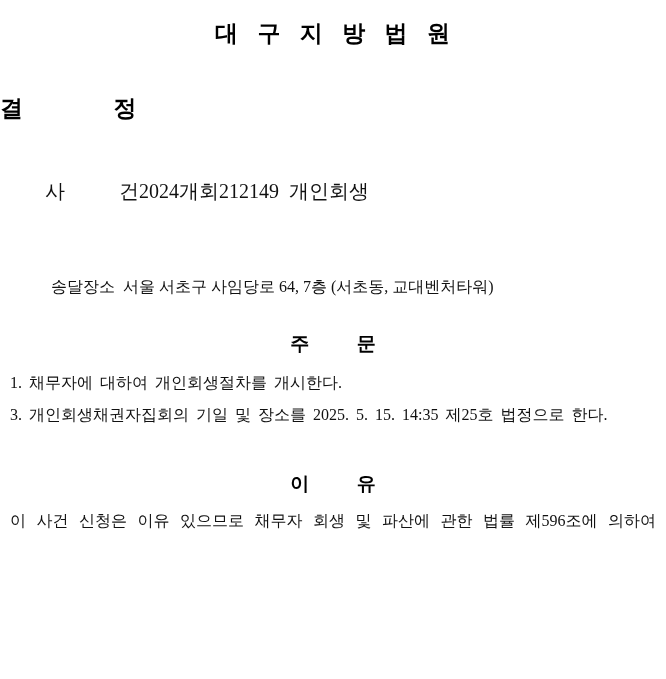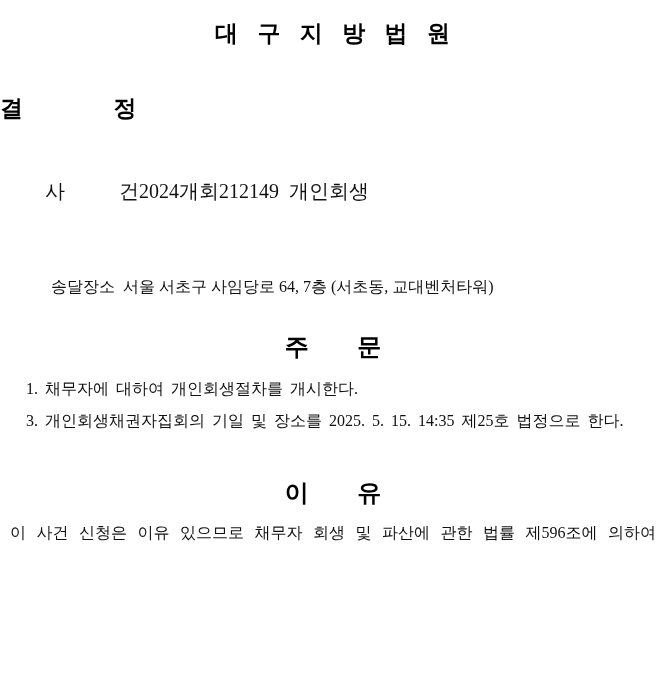--- a/index.html
+++ b/index.html
@@ -60,31 +60,31 @@
     padding-left: 51px;
     font-size: 16px;
     line-height: 32px;
   }
   .service-line { white-space: pre; }
   
   .section-heading {
     text-align: center;
     font-family: "Liberation Sans", "DejaVu Sans", sans-serif;
     font-weight: bold;
-    font-size: 24px;
+    font-size: 19px;
     word-spacing: 42px;
     white-space: pre;
     color: #000000;
   }
   .order-heading { margin-top: 28px; }
   .reason-heading { margin-top: 40px; }
   
   .order-list {
     margin-top: 10px;
-    padding-left: 26px;
+    padding-left: 10px;
     padding-right: 8px;
     font-size: 16px;
     line-height: 32px;
     word-spacing: 3px;
   }
   
   .reason-block {
     margin-top: 8px;
     padding-left: 10px;
     padding-right: 10px;

